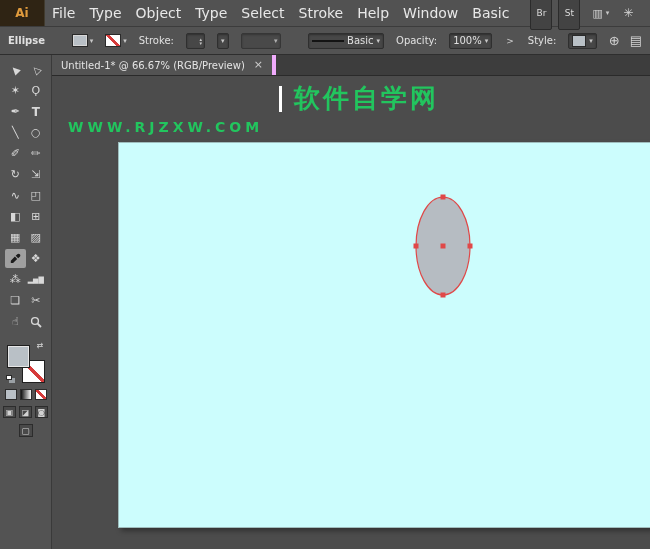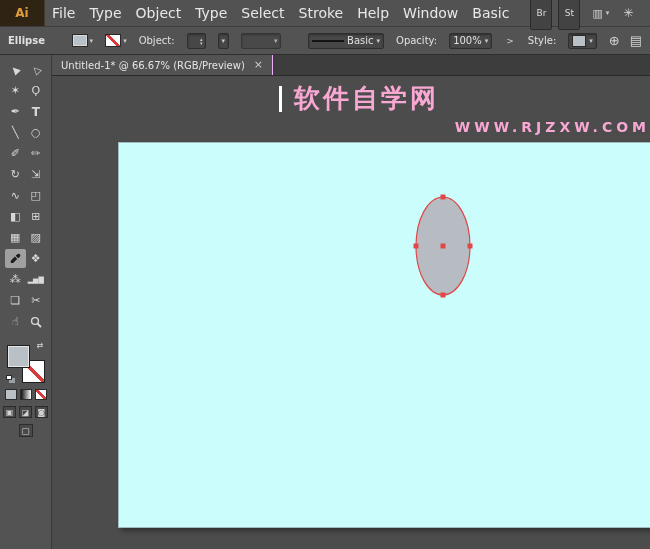--- a/index.html
+++ b/index.html
@@ -70,30 +70,30 @@
   .none-btn { background:linear-gradient(45deg,#fff 40%,#d63a3a 40%,#d63a3a 60%,#fff 60%); }
   .mode-btn { width:13px; height:12px; background:#494949; border:1px solid #2c2c2c; color:#d2d2d2;
               font-size:8px; display:flex; align-items:center; justify-content:center; }
   .screen-btn { width:14px; height:13px; background:#494949; border:1px solid #2c2c2c; color:#d2d2d2;
                 font-size:9px; display:flex; align-items:center; justify-content:center; margin:6px auto 0 auto; }
 
   
   .right-col { flex:1; display:flex; flex-direction:column; min-width:0; }
   .tabbar { height:21px; background:#3d3d3d; border-bottom:1px solid #2a2a2a; display:flex; align-items:stretch; }
   .tab { background:#535353; padding:0 9px; display:flex; align-items:center; gap:9px; font-size:10px;
-         color:#e4e4e4; border-right:1px solid #f0abfc; }
+         color:#e4e4e4; border-right:4px solid #f0abfc; }
   .tab-close { color:#cccccc; font-size:11px; line-height:10px; cursor:default; }
 
   .canvas { position:relative; flex:1; background:#4c4c4c; overflow:hidden; }
   .artboard { position:absolute; left:66px; top:66px; width:534px; height:386px; background:#ccfdfd;
               border:1px solid #9fbdbd; box-shadow:3px 3px 5px rgba(0,0,0,.35); }
   .overlay { position:absolute; left:0; top:0; }
 
   
-  .watermark { position:absolute; left:16px; right:0; top:5px; text-align:right; color:#f9a8d4; z-index:5; }
+  .watermark { position:absolute; left:16px; right:0; top:5px; text-align:left; color:#22c55e; z-index:5; }
   .wm-row { display:flex; align-items:center; justify-content:center; gap:12px; }
   .wm-bar { display:inline-block; width:3px; height:26px; background:#ffffff; }
   .wm-title { font-size:26px; font-weight:bold; letter-spacing:3px; }
   .wm-url { font-size:14px; letter-spacing:4px; margin-top:3px; font-weight:bold; }
 </style>
 </head>
 <body>
 
 <div class="menubar">
   <div class="ai-logo">Ai</div>
@@ -119,21 +119,21 @@
   <span class="cb-label">Ellipse</span>
   <span class="cb-sep"></span>
   <div class="swatch-btn">
     <span class="fill-swatch"></span>
     <span class="chev">▾</span>
   </div>
   <div class="swatch-btn">
     <span class="stroke-swatch"></span>
     <span class="chev">▾</span>
   </div>
-  <span>Object:</span>
+  <span>Stroke:</span>
   <div class="stepper">
     <span class="arrows">
       <span>▴</span>
       <span>▾</span>
     </span>
   </div>
   <div class="dd">
     <span class="chev">▾</span>
   </div>
   <div class="dd profile-dd">

